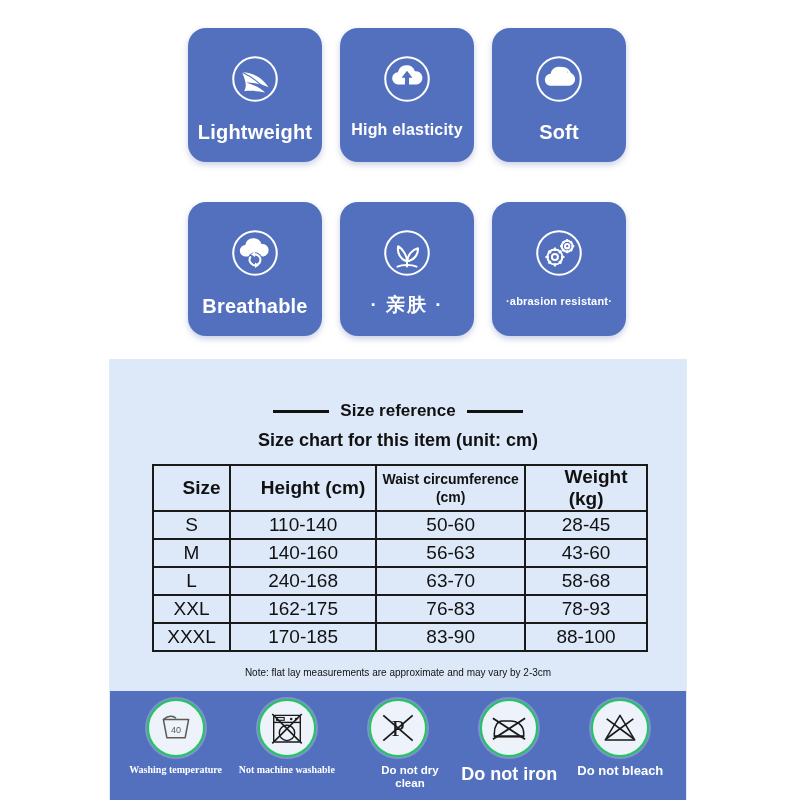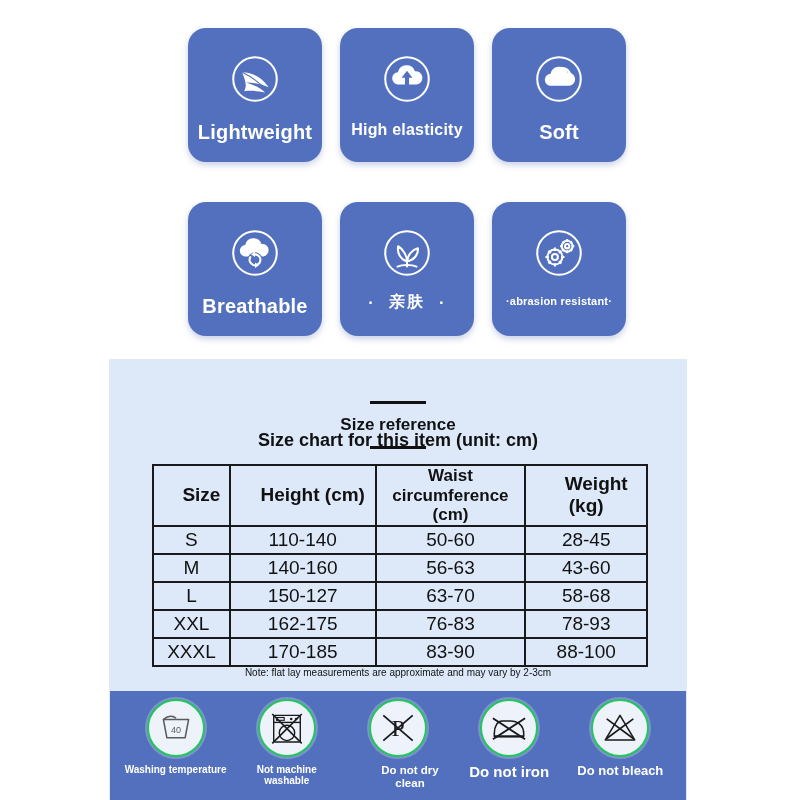--- a/index.html
+++ b/index.html
@@ -53,42 +53,41 @@
     color: #ffffff;
     font-weight: bold;
     letter-spacing: 0.2px;
     text-align: center;
     line-height: 1.1;
     white-space: nowrap;
   }
   .lbl-lg { font-size: 20px; }
   .lbl-md { font-size: 16px; }
   .lbl-sm { font-size: 11px; }
-  .lbl-cjk { font-size: 16px; letter-spacing: 2px; font-family: Liberation Mono, monospace; }
+  .lbl-cjk { font-size: 19px; letter-spacing: 2px; }
 
   
   #size-panel {
     position: absolute;
     left: 110px;
     top: 360px;
     width: 576px;
     height: 440px;
     background: #dde9f9;
     box-shadow: 0 0 0 1px rgba(200, 220, 240, 0.6);
   }
   #size-ref-heading {
     position: absolute;
     left: 0;
     top: 41px;
     width: 100%;
     display: flex;
     align-items: center;
     justify-content: center;
     gap: 11px;
-    flex-direction: column;
   }
   .rule {
     display: block;
     width: 56px;
     height: 3px;
     background: #111111;
   }
   #size-ref-text {
     font-size: 17px;
     font-weight: bold;
@@ -122,21 +121,21 @@
   #size-table thead th {
     height: 33px;
     font-weight: bold;
   }
   #size-table tbody td {
     height: 26px;
     font-size: 19px;
     font-weight: normal;
   }
   .th-big { font-size: 19px; margin-left: 20px; }
-  .th-small { font-size: 17px; line-height: 1.15; }
+  .th-small { font-size: 14px; line-height: 1.15; }
   .col-size { width: 76px; }
   .col-height { width: 148px; }
   .col-waist { width: 150px; }
   .col-weight { width: 122px; }
 
   #size-note {
     position: absolute;
     left: 0;
     top: 307px;
     width: 100%;
@@ -179,24 +178,24 @@
     box-sizing: border-box;
   }
   .care-icon { width: 42px; height: 42px; display: block; }
   .care-label {
     margin-top: 7px;
     color: #ffffff;
     font-weight: bold;
     text-align: center;
     line-height: 1.12;
   }
-  .care-label.size-xs { font-size: 10px; }
+  .care-label.size-xs { font-size: 10px; font-family: Liberation Serif, serif; }
   .care-label.size-sm { font-size: 11.5px; padding-left: 24px; }
   .care-label.size-md { font-size: 13px; }
-  .care-label.size-lg { font-size: 15px; }
+  .care-label.size-lg { font-size: 18px; }
 </style>
 </head>
 <body>
 
 <div id="features">
 
   <div class="feature-row">
 
     <div class="feature-card">
       <svg class="feature-icon" viewBox="0 0 100 100">
@@ -306,21 +305,21 @@
         <td>28-45</td>
       </tr>
       <tr>
         <td>M</td>
         <td>140-160</td>
         <td>56-63</td>
         <td>43-60</td>
       </tr>
       <tr>
         <td>L</td>
-        <td>150-127</td>
+        <td>240-168</td>
         <td>63-70</td>
         <td>58-68</td>
       </tr>
       <tr>
         <td>XXL</td>
         <td>162-175</td>
         <td>76-83</td>
         <td>78-93</td>
       </tr>
       <tr>

